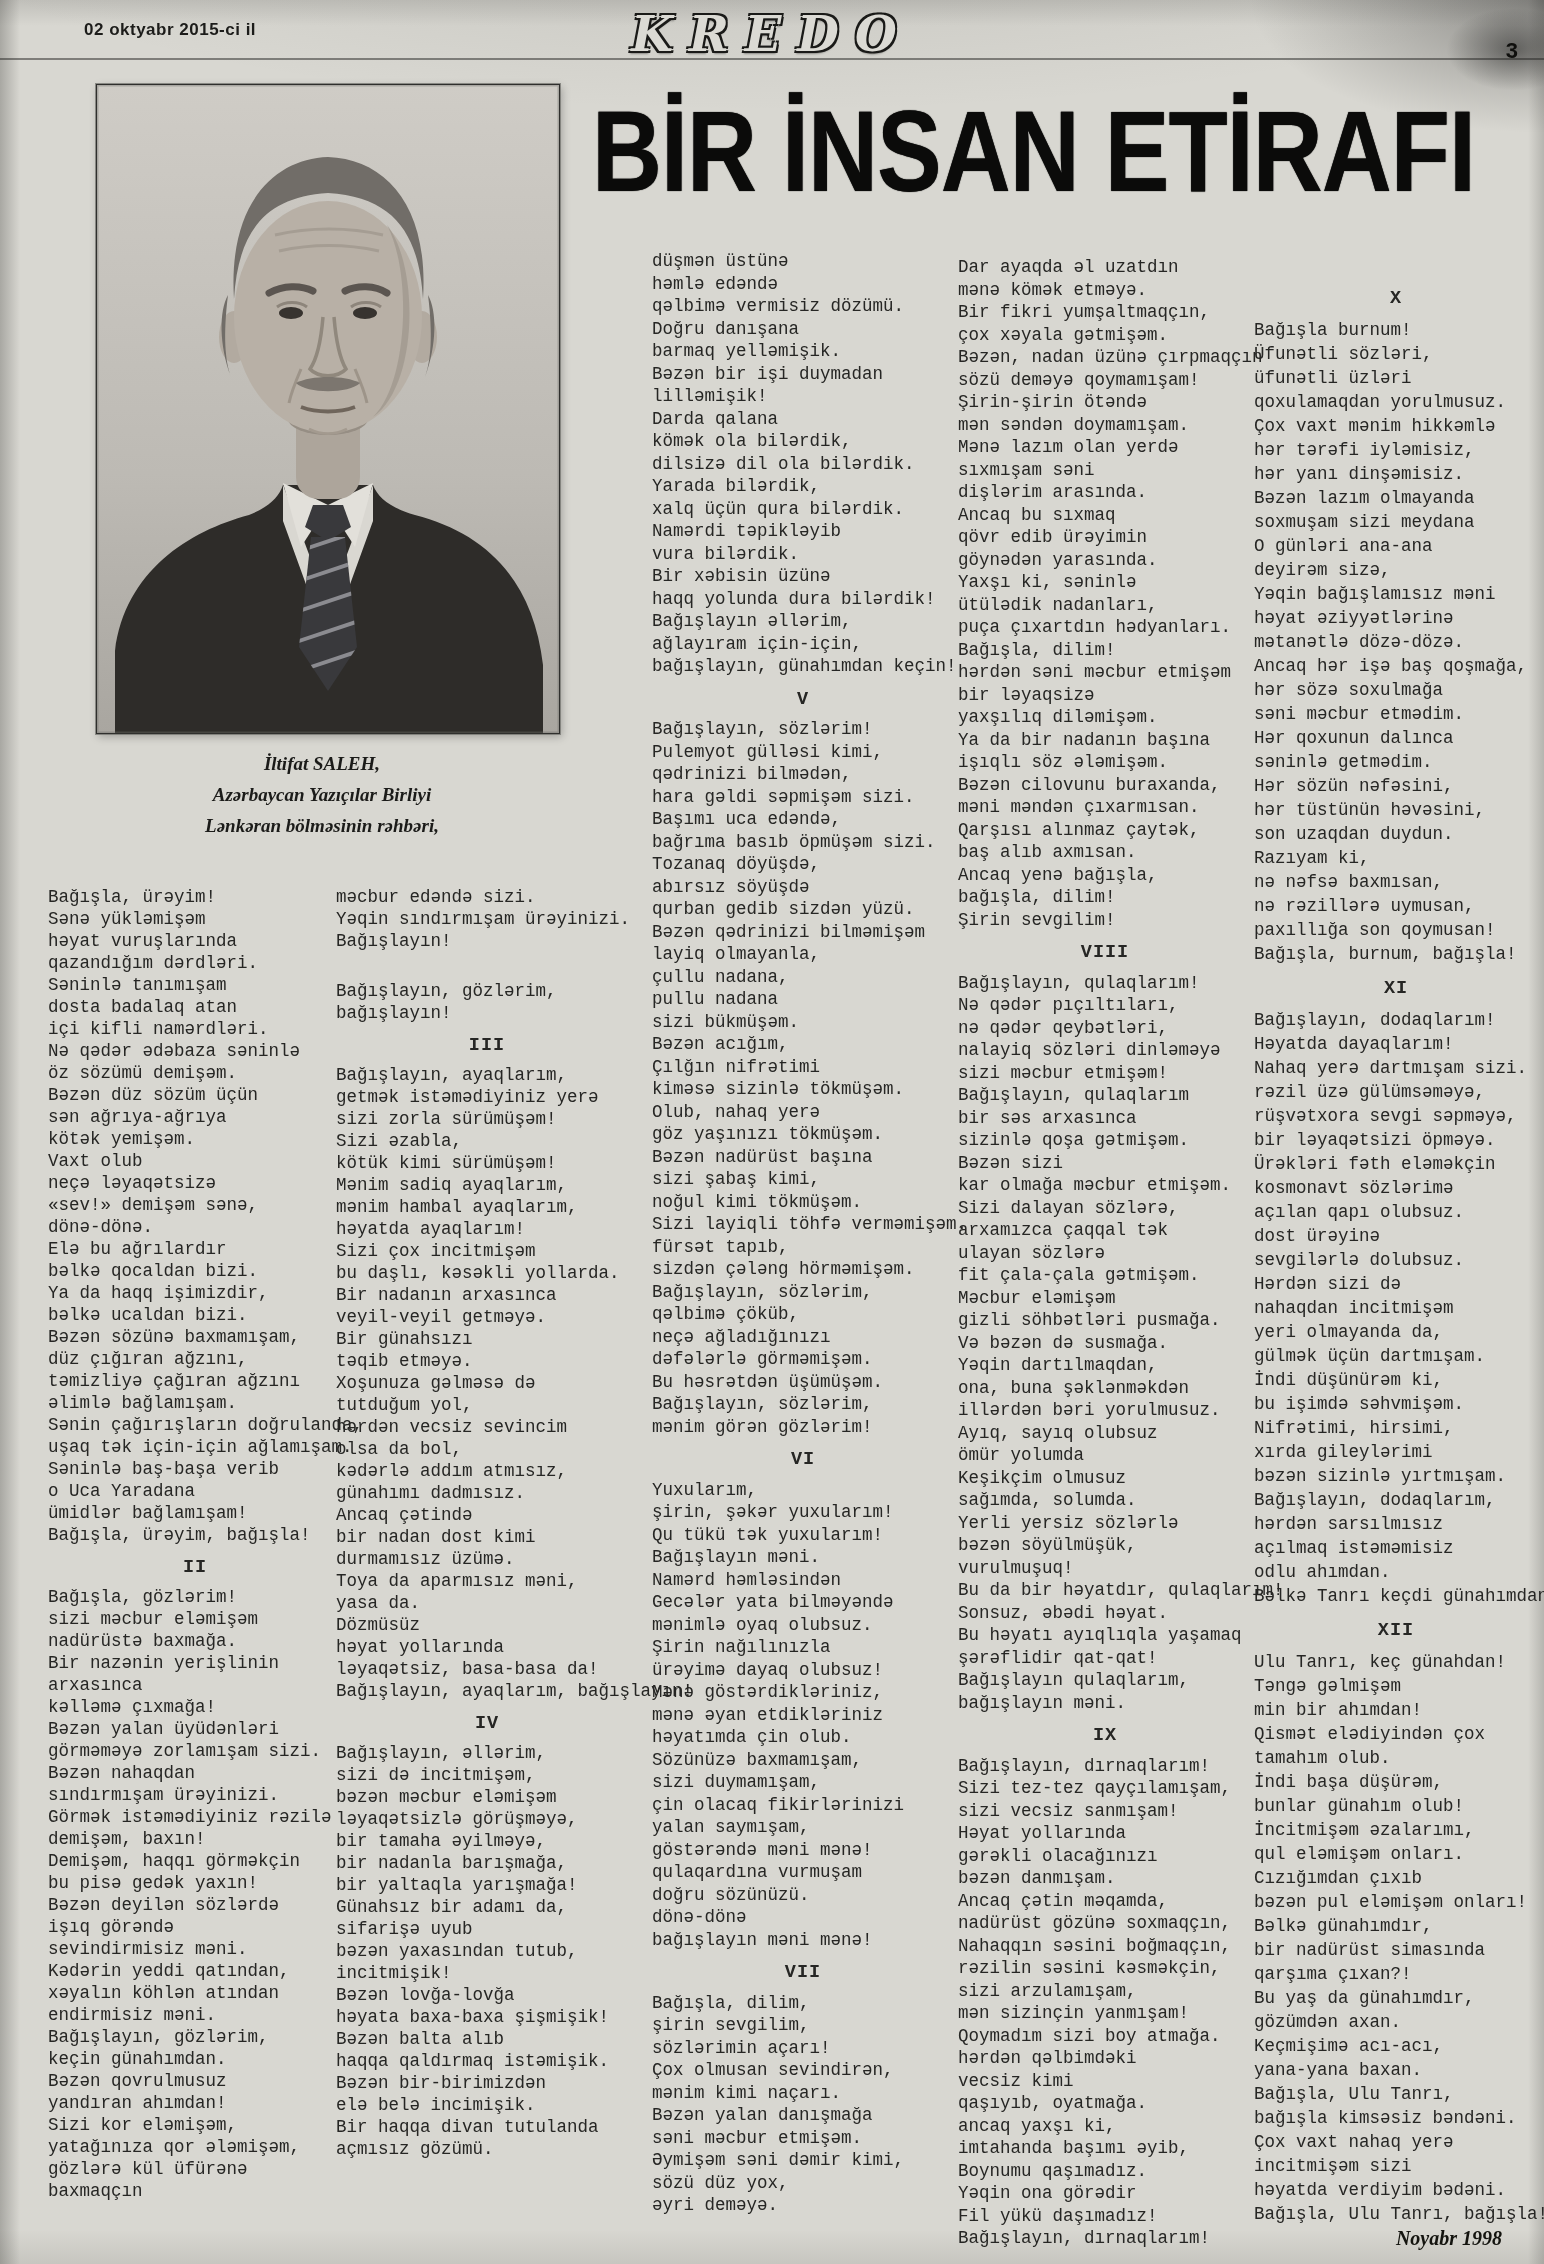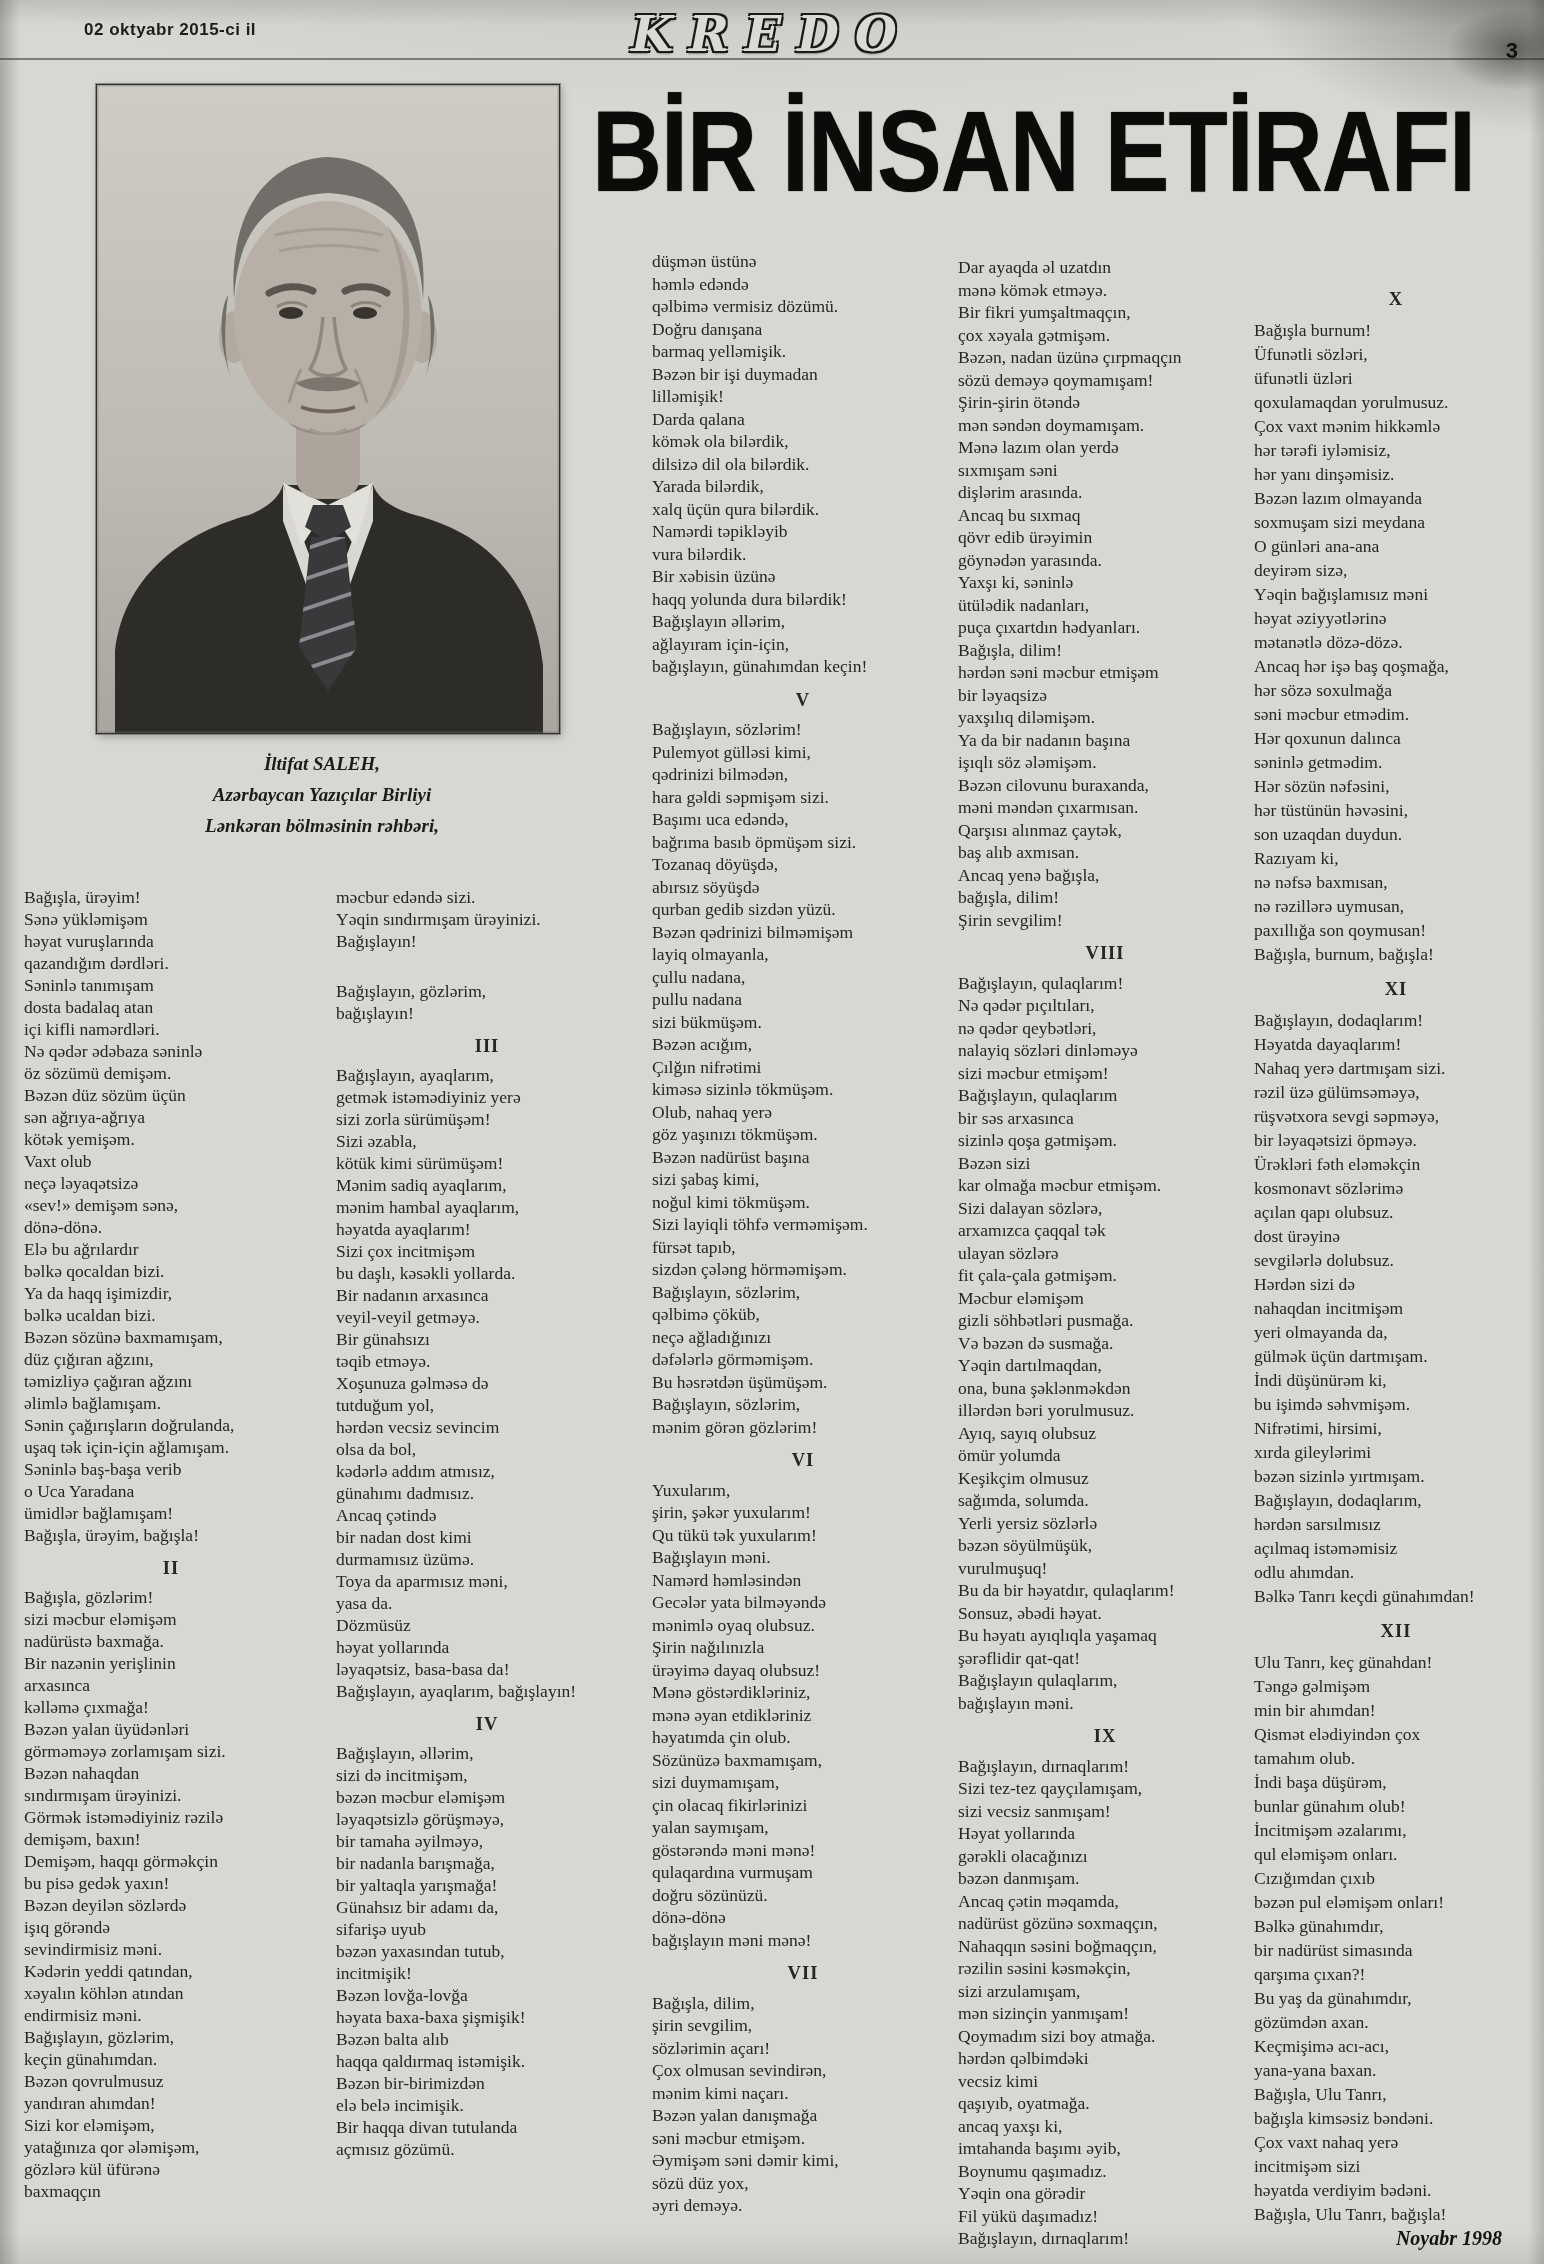--- a/index.html
+++ b/index.html
@@ -36,22 +36,22 @@
     position:absolute;left:96px;top:84px;width:462px;height:648px;
     background:#c6c4bf;border:1px solid #2f2f2d;
     box-shadow:0 0 0 1px rgba(120,120,115,0.8), 2px 3px 8px rgba(0,0,0,0.25);
   }
   .photo-frame svg{display:block;width:100%;height:100%;}
   .photo-caption{
     position:absolute;left:36px;top:748px;width:572px;text-align:center;
     font-style:italic;font-weight:bold;font-size:19px;line-height:31px;color:#1b1b19;
   }
   .caption-line{white-space:nowrap;}
-  .poem-col{position:absolute;font-size:17.5px;line-height:22px;color:#262624;}
-  .col1{left:24px;top:886px;width:294px;}
+  .poem-col{position:absolute;font-size:17.5px;line-height:22px;color:#262624;font-family:Liberation Mono, monospace;}
+  .col1{left:48px;top:886px;width:294px;}
   .col2{left:336px;top:886px;width:302px;}
   .col3{left:652px;top:250px;width:302px;line-height:22.5px;}
   .col4{left:958px;top:256px;width:294px;line-height:22.5px;}
   .col5{left:1254px;top:276px;width:284px;line-height:24px;}
   .poem-line{white-space:nowrap;}
   .section-heading{text-align:center;font-weight:bold;font-size:18.5px;margin:11px 0 7px;letter-spacing:1px;}
   .poem-spacer{height:28px;}
   .footer-date{
     position:absolute;right:42px;bottom:14px;
     font-family:"Liberation Serif",serif;font-style:italic;font-weight:bold;font-size:20px;color:#14140f;

